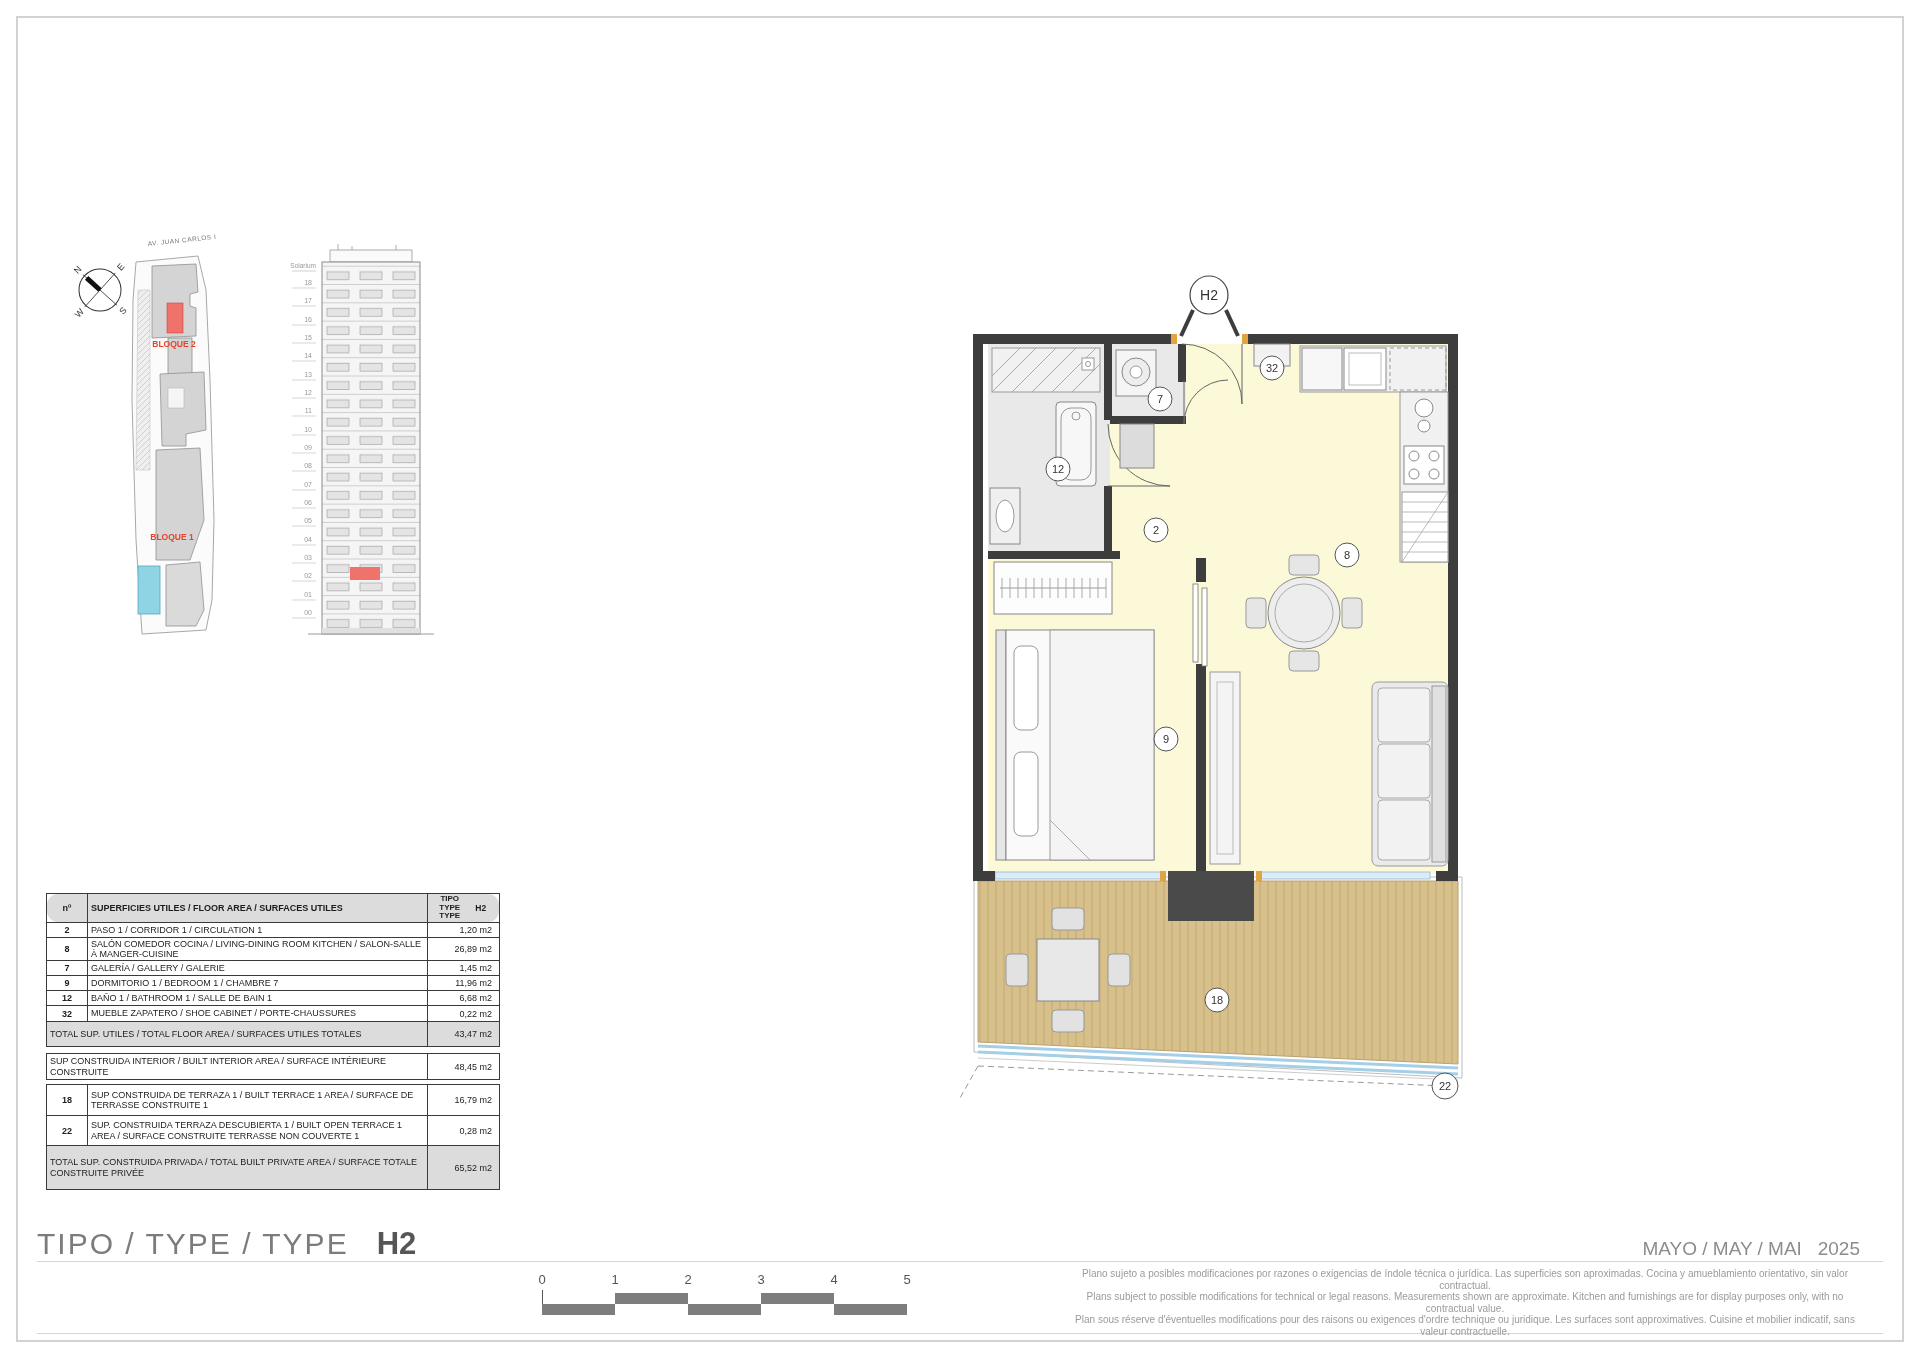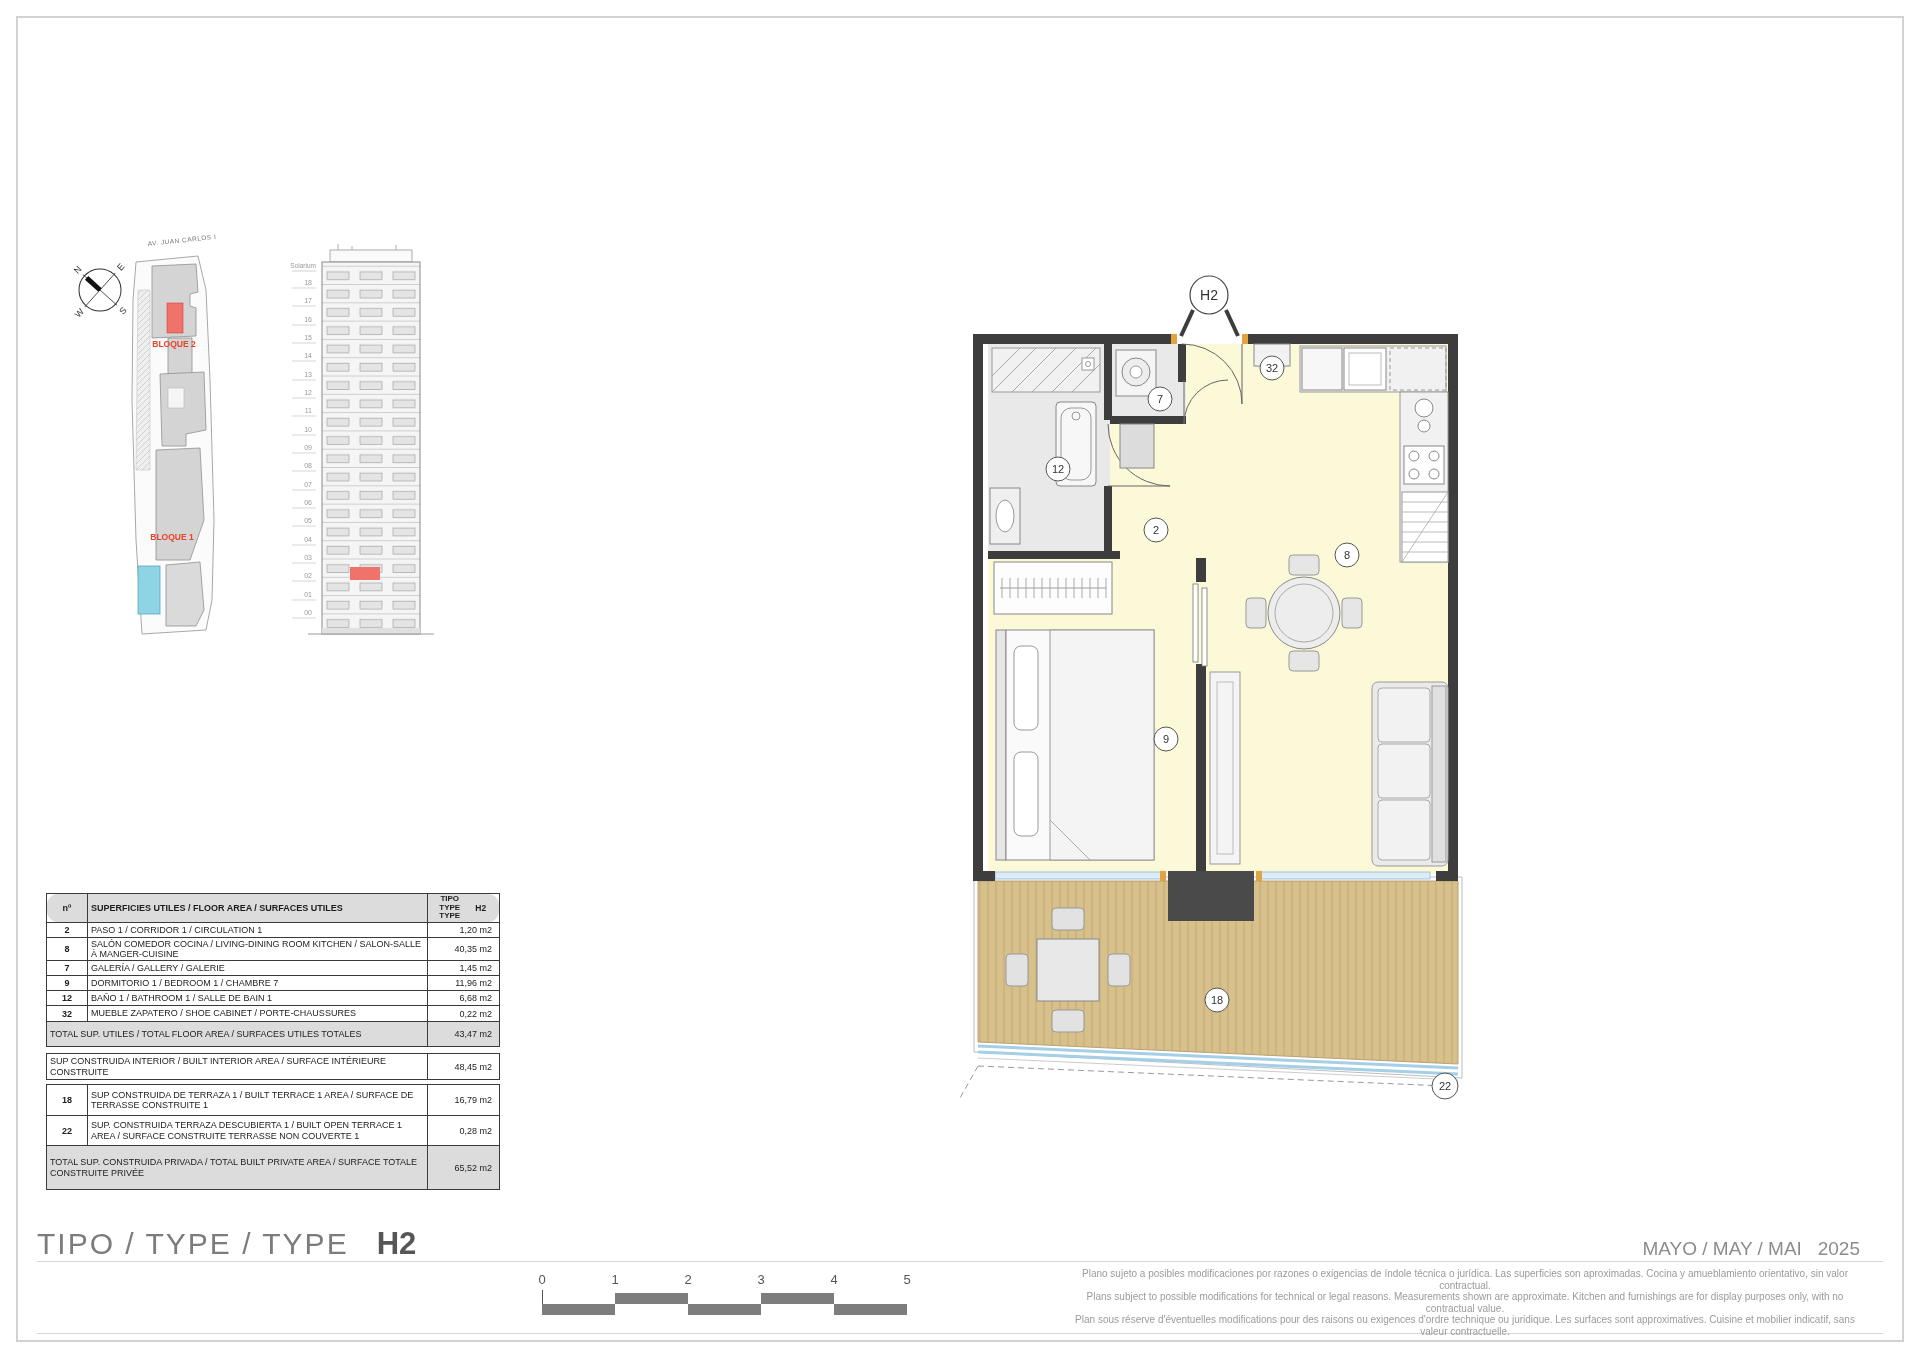--- a/index.html
+++ b/index.html
@@ -288,21 +288,21 @@
         </div>
       </div>
       <div class="trow" style="height:15px;">
         <div class="tc no">2</div>
         <div class="tc desc">PASO 1 / CORRIDOR 1 / CIRCULATION 1</div>
         <div class="tc val">1,20 m2</div>
       </div>
       <div class="trow" style="height:23px;">
         <div class="tc no">8</div>
         <div class="tc desc">SALÓN COMEDOR COCINA / LIVING-DINING ROOM KITCHEN / SALON-SALLE À MANGER-CUISINE</div>
-        <div class="tc val">40,35 m2</div>
+        <div class="tc val">26,89 m2</div>
       </div>
       <div class="trow" style="height:15px;">
         <div class="tc no">7</div>
         <div class="tc desc">GALERÍA / GALLERY / GALERIE</div>
         <div class="tc val">1,45 m2</div>
       </div>
       <div class="trow" style="height:15px;">
         <div class="tc no">9</div>
         <div class="tc desc">DORMITORIO 1 / BEDROOM 1 / CHAMBRE 7</div>
         <div class="tc val">11,96 m2</div>

